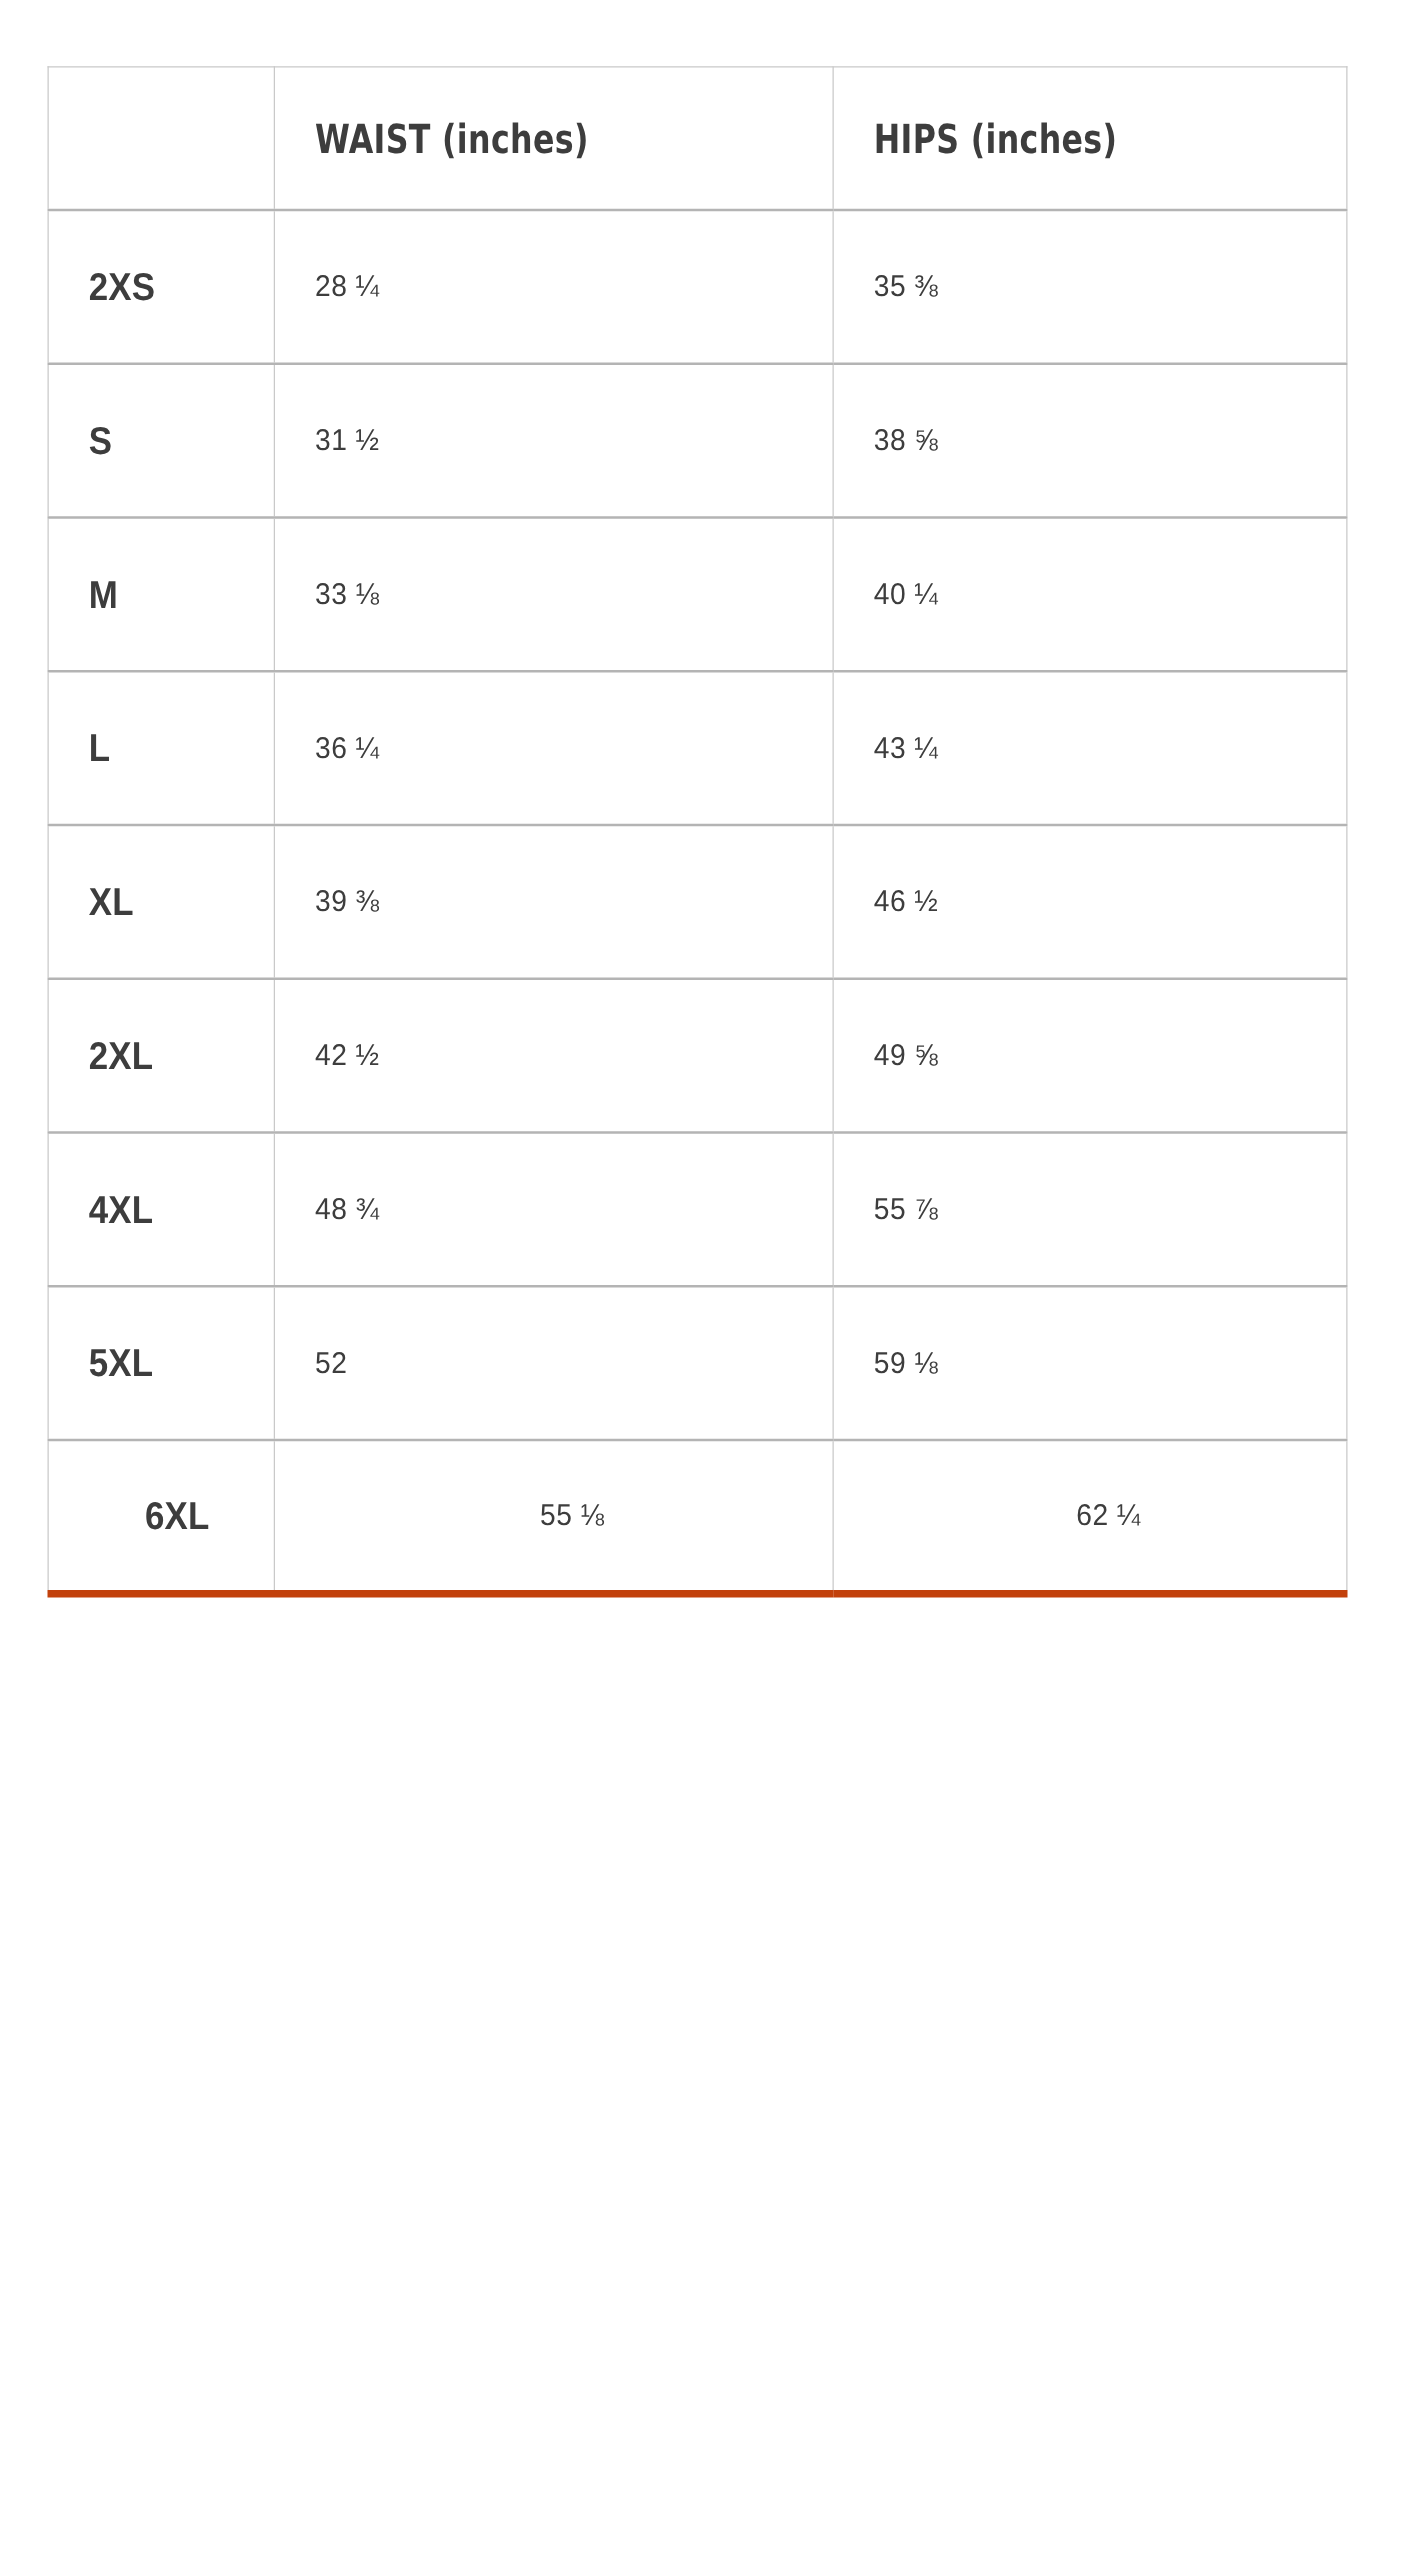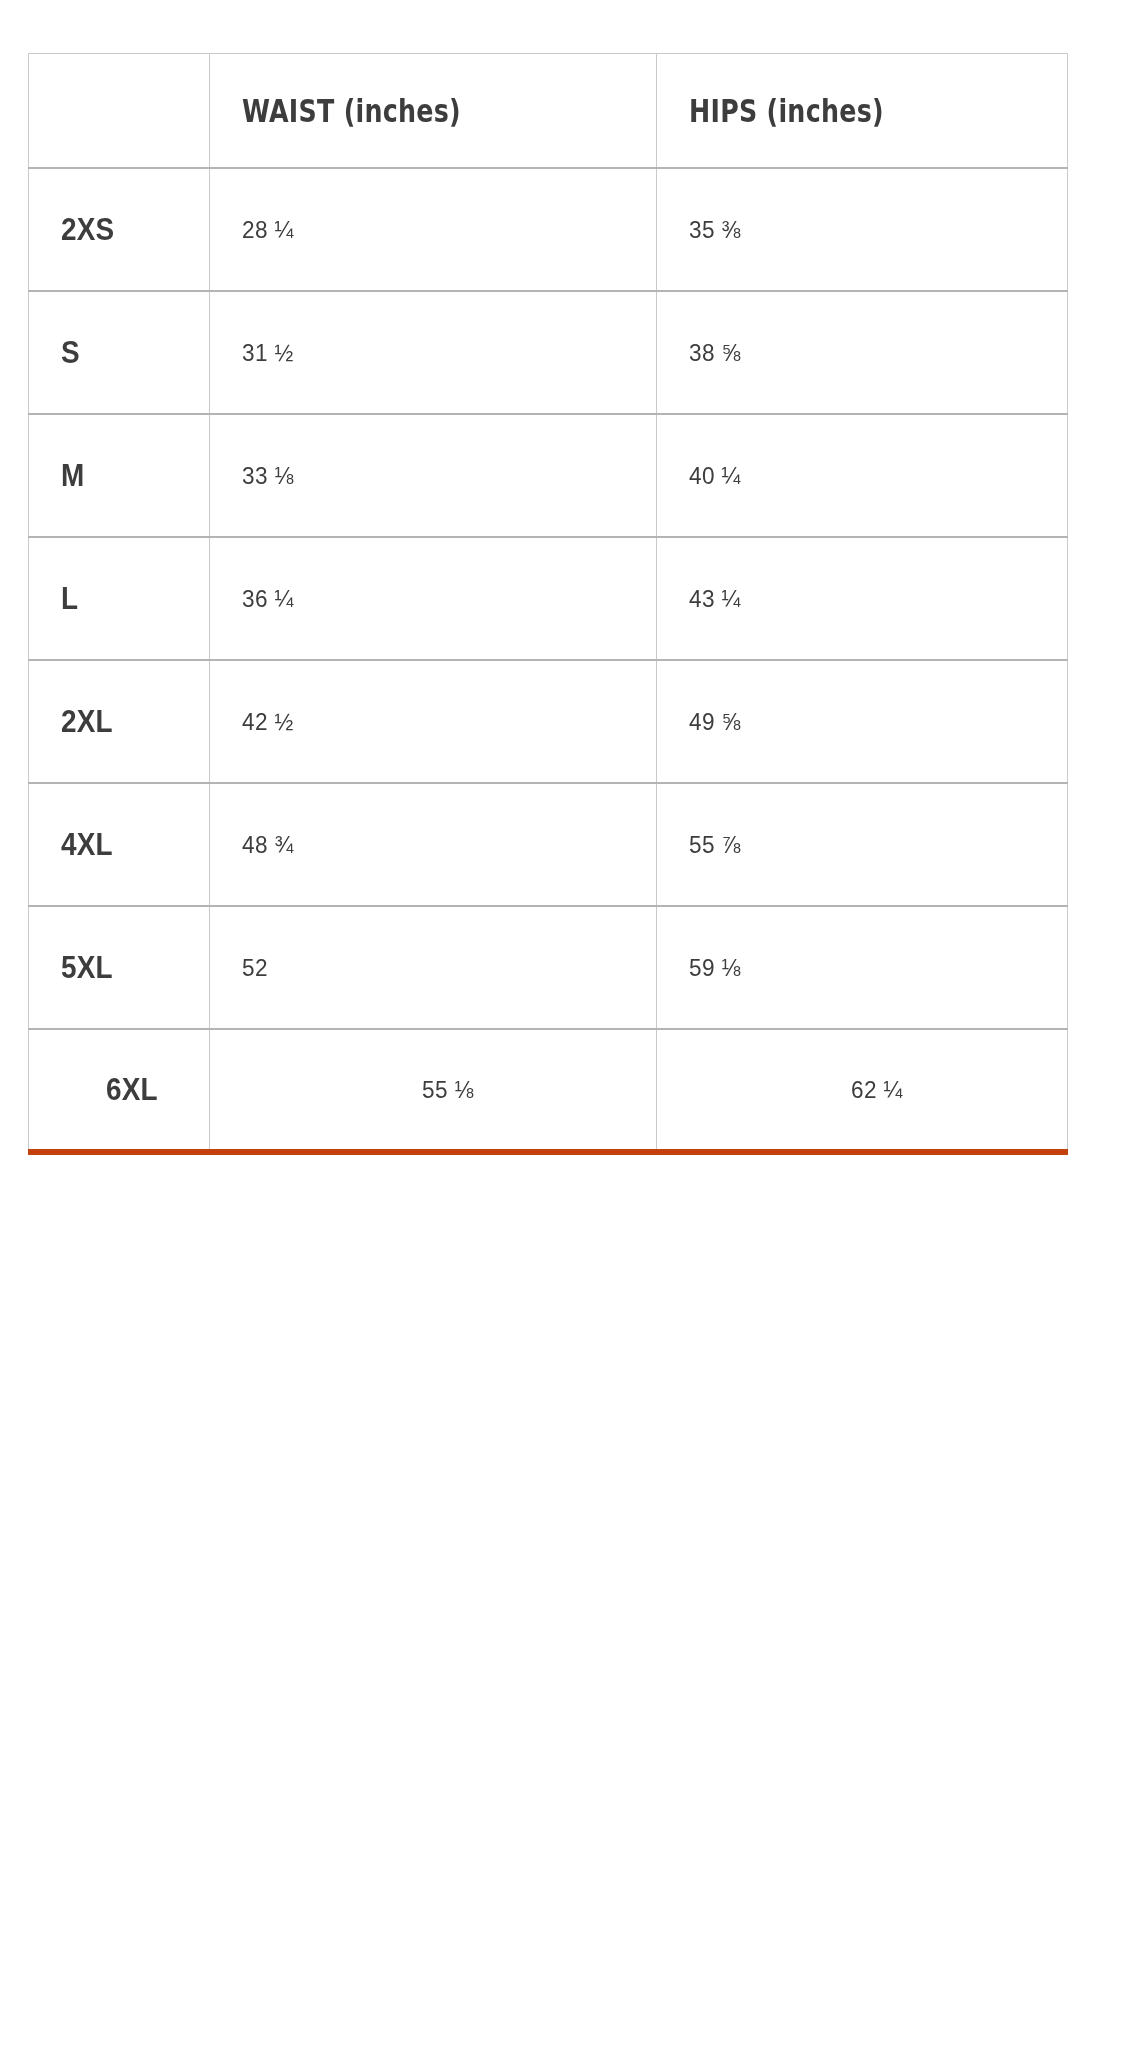--- a/index.html
+++ b/index.html
@@ -18,21 +18,21 @@
     position: relative;
     width: 1132px;
     height: 2053px;
     background: #ffffff;
     overflow: hidden;
   }
 
   
   .size-table {
     position: absolute;
-    left: 28px;
+    left: 38px;
     top: 53px;
     width: 1039px;
     border-collapse: collapse;
     table-layout: fixed;
     background: #ffffff;
   }
 
   .size-table col.c-size  { width: 181px; }
   .size-table col.c-waist { width: 447px; }
   .size-table col.c-hips  { width: 411px; }
@@ -148,20 +148,25 @@
         <td class="cell-size"><span class="lbl">M</span></td>
         <td class="cell-val"><span class="val">33 ⅛</span></td>
         <td class="cell-val"><span class="val">40 ¼</span></td>
       </tr>
       <tr>
         <td class="cell-size"><span class="lbl">L</span></td>
         <td class="cell-val"><span class="val">36 ¼</span></td>
         <td class="cell-val"><span class="val">43 ¼</span></td>
       </tr>
       <tr>
+        <td class="cell-size"><span class="lbl">XL</span></td>
+        <td class="cell-val"><span class="val">39 ⅜</span></td>
+        <td class="cell-val"><span class="val">46 ½</span></td>
+      </tr>
+      <tr>
         <td class="cell-size"><span class="lbl">2XL</span></td>
         <td class="cell-val"><span class="val">42 ½</span></td>
         <td class="cell-val"><span class="val">49 ⅝</span></td>
       </tr>
       <tr>
         <td class="cell-size"><span class="lbl">4XL</span></td>
         <td class="cell-val"><span class="val">48 ¾</span></td>
         <td class="cell-val"><span class="val">55 ⅞</span></td>
       </tr>
       <tr>

